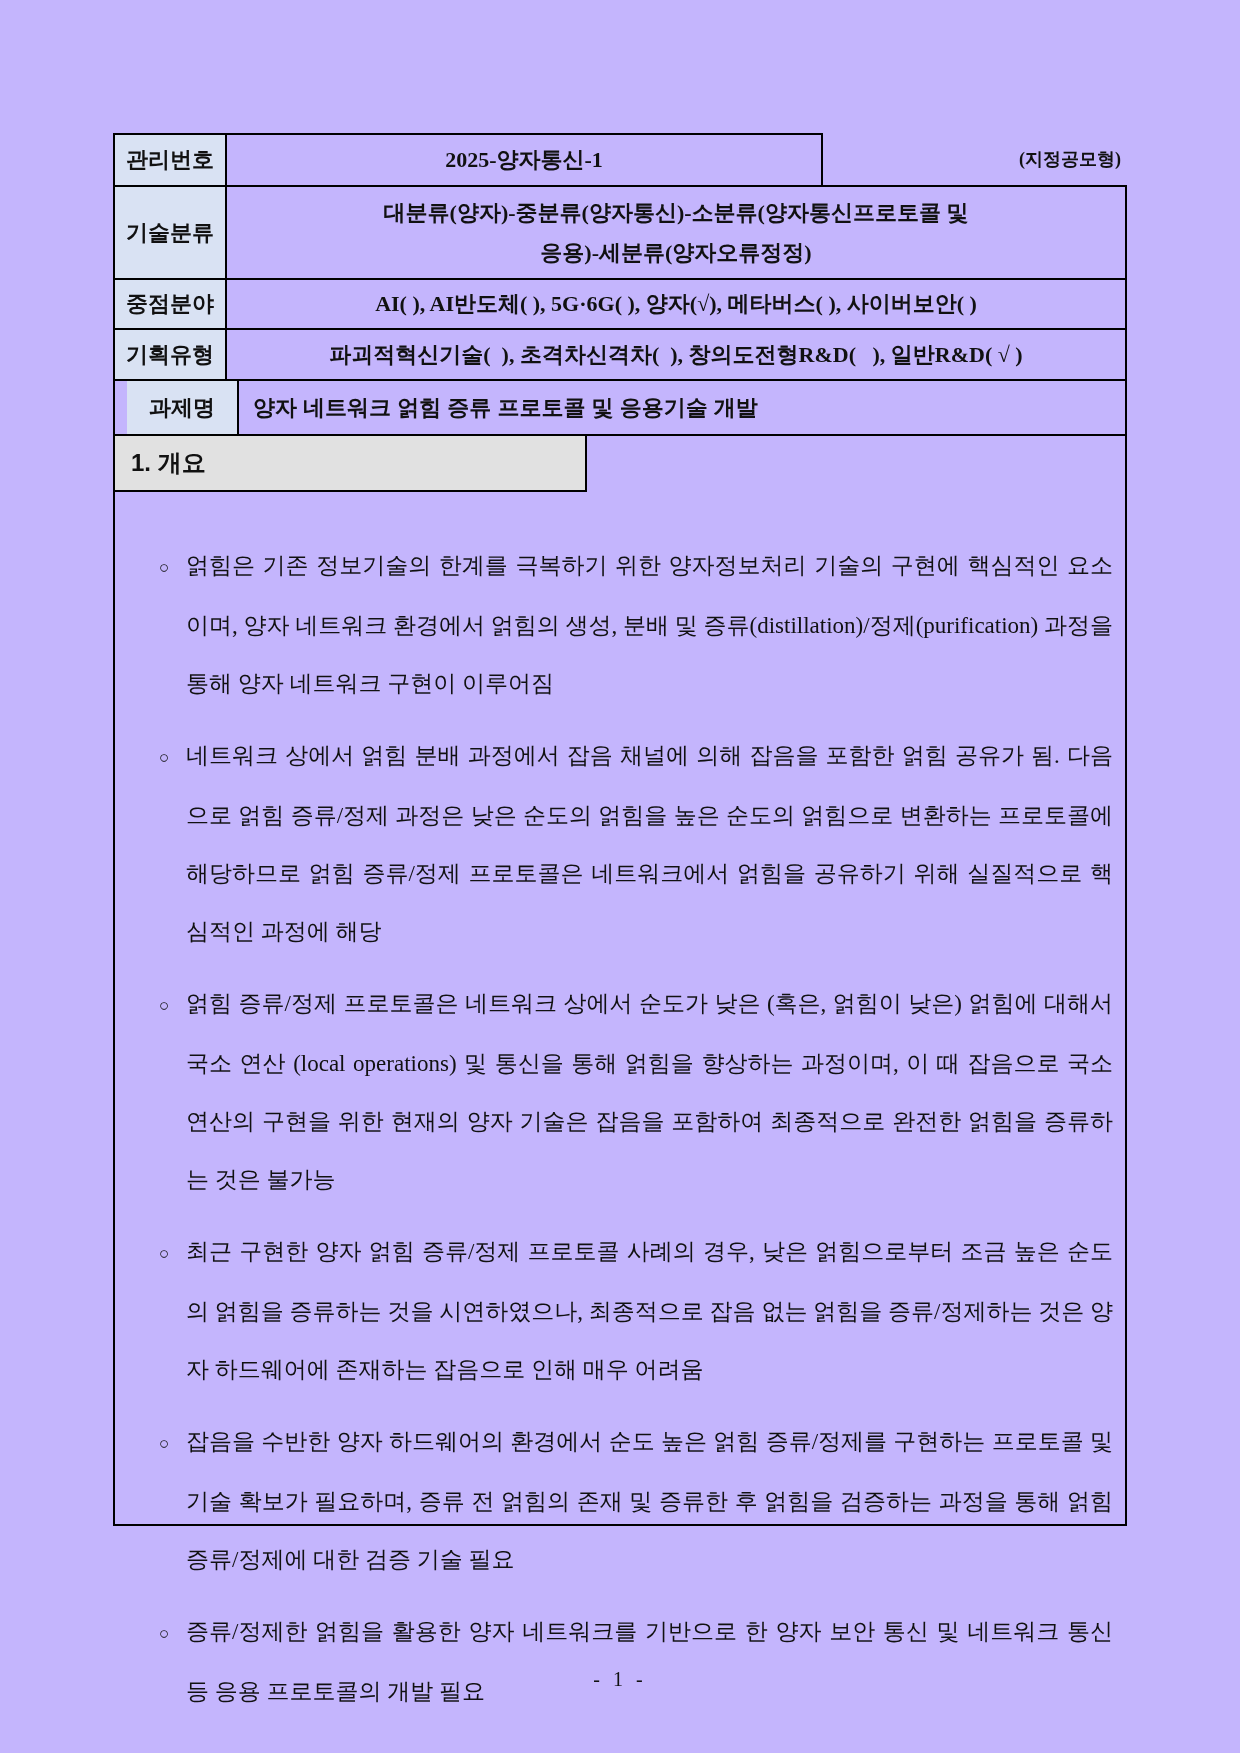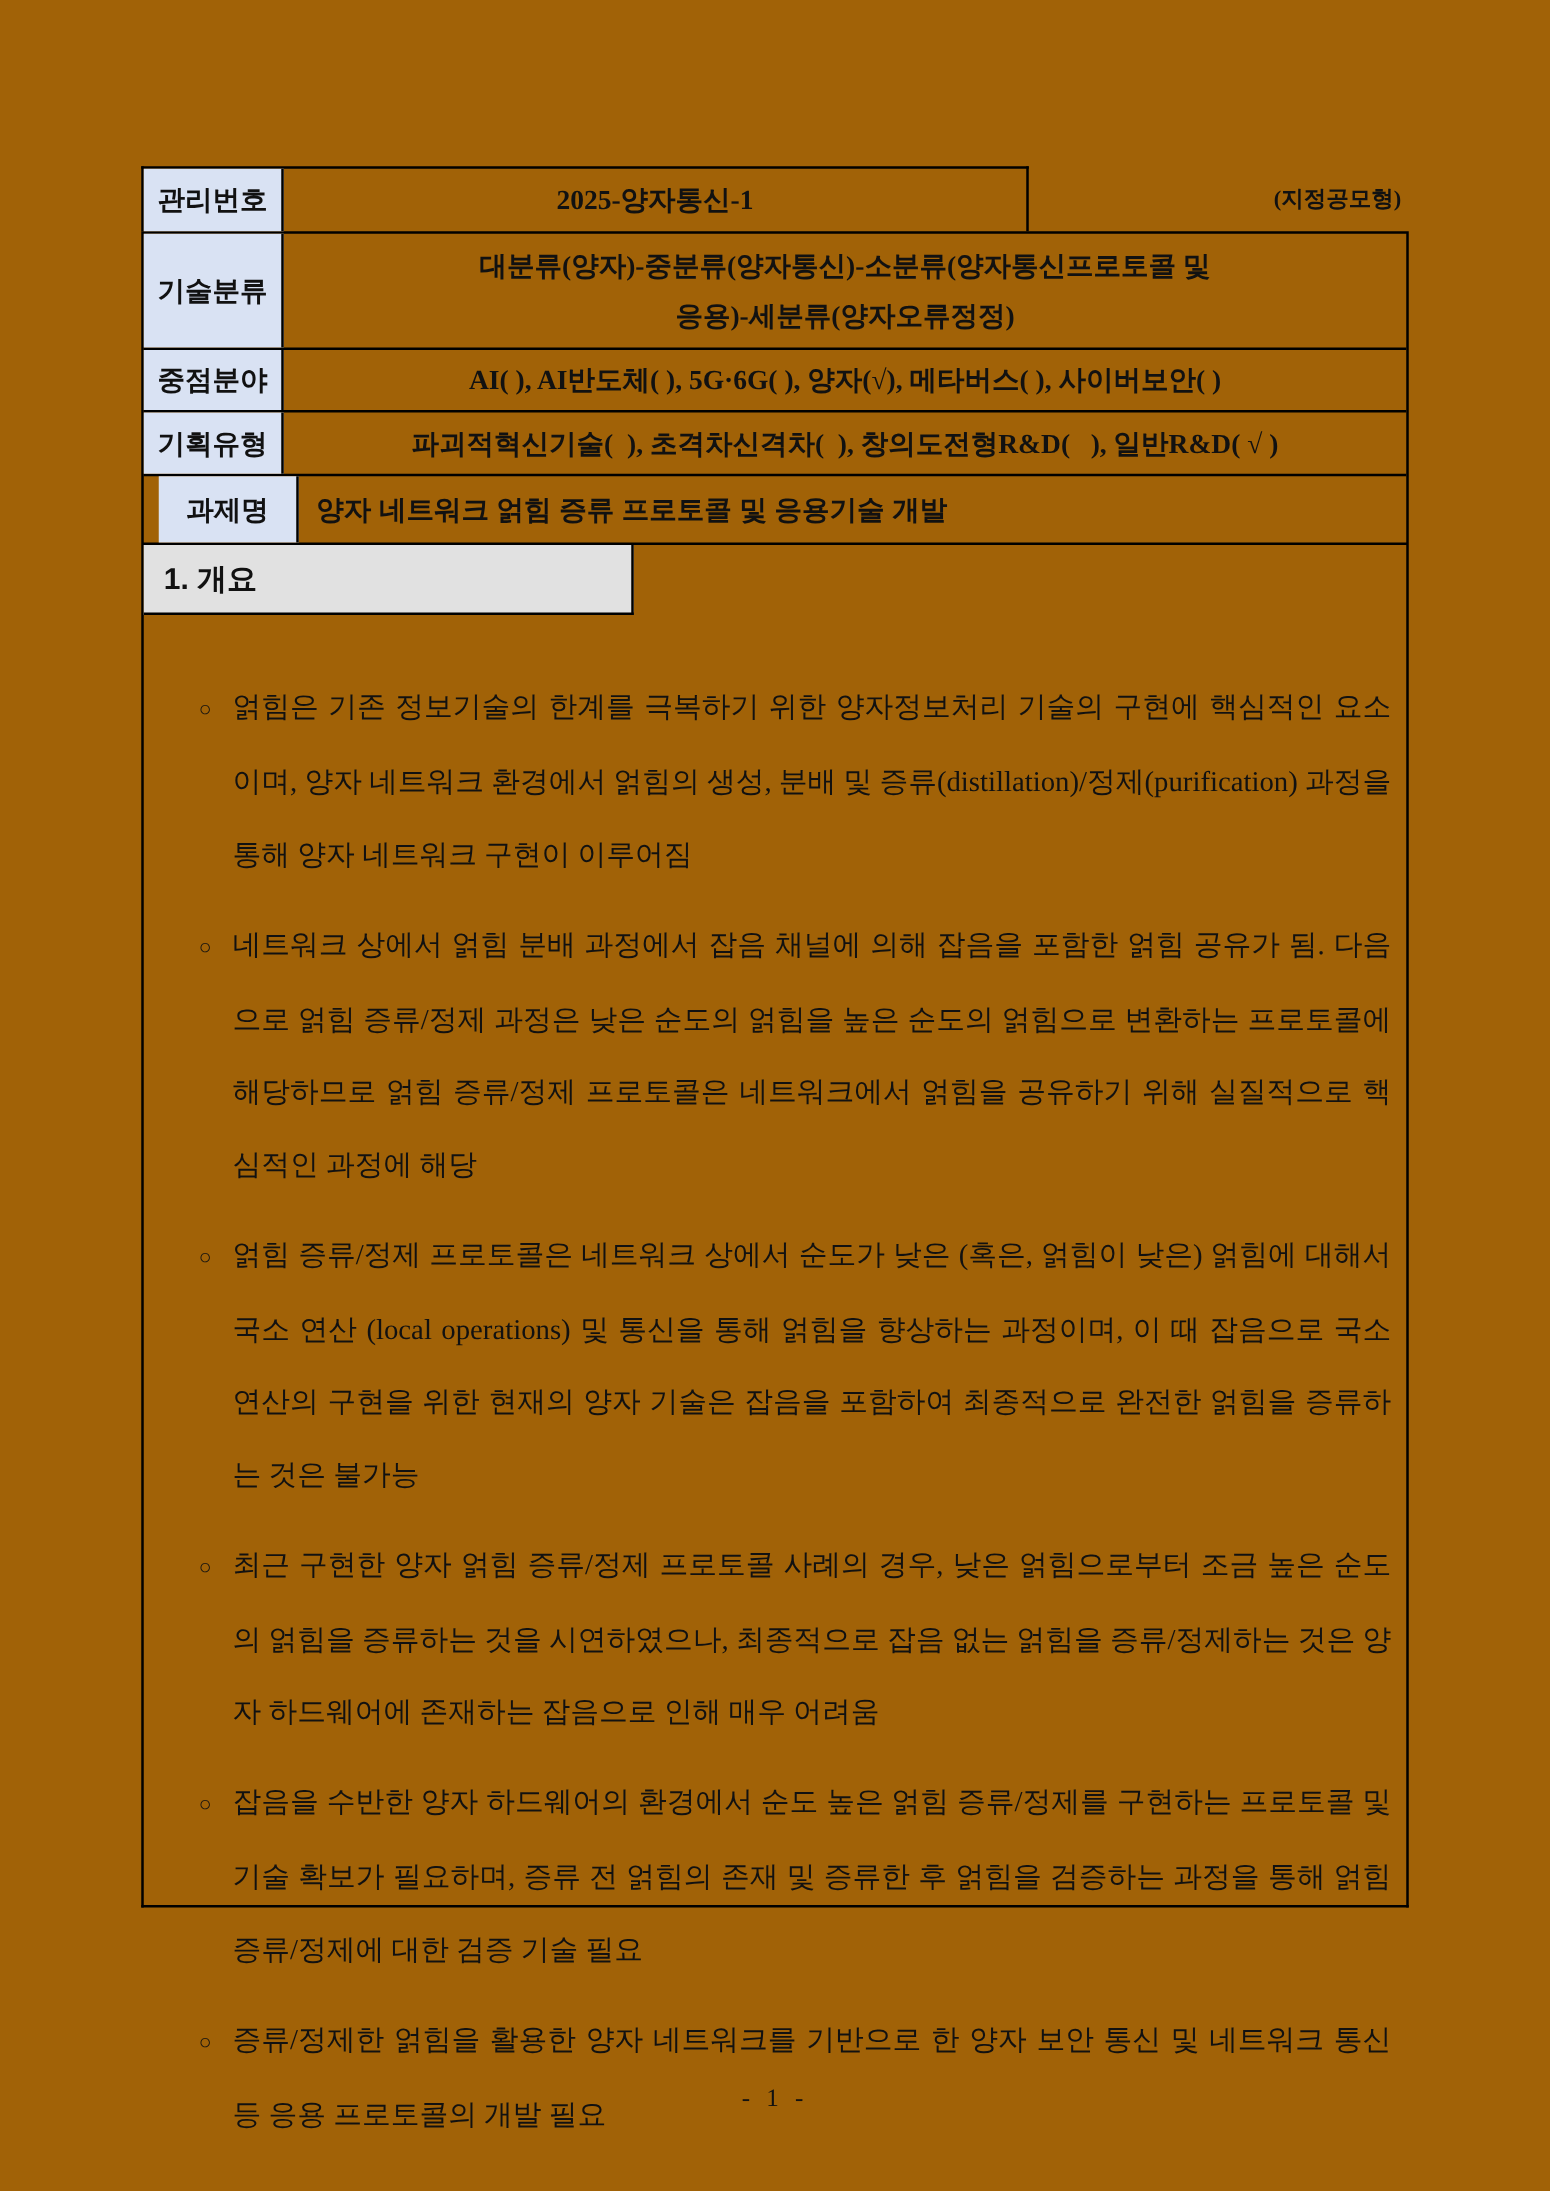--- a/index.html
+++ b/index.html
@@ -1,20 +1,20 @@
 <!DOCTYPE html>
 <html><head>
 <meta charset="utf-8">
 <style>
   * { margin:0; padding:0; box-sizing:border-box; }
   html,body { background:#ffffff; }
   .page {
     position:relative;
     width:1240px; height:1753px;
-    background:#a16207;
+    background:#c4b5fd;
     font-family:"Liberation Serif","DejaVu Serif",serif;
     color:#111;
     overflow:hidden;
   }
   .doc { position:absolute; left:113px; top:133px; width:1014px; }
 
   
   .row1 { display:flex; height:52px; }
   .mini-table {
     width:710px; display:flex;
@@ -50,21 +50,21 @@
     font-family:"Liberation Sans","DejaVu Sans",sans-serif;
     font-weight:bold; padding-left:14px !important;
   }
 
   
   .content-box {
     border:2px solid #000; border-top:none;
     height:1090px;
   }
   .section-header {
-    width:392px; height:56px;
+    width:472px; height:56px;
     background:#e1e1e1;
     border-right:2px solid #000; border-bottom:2px solid #000;
     display:flex; align-items:center;
     padding-left:16px;
     font-family:"Liberation Sans","DejaVu Sans",sans-serif;
     font-weight:bold; font-size:24px;
   }
   .bullets { padding:45px 12px 0 22px; }
   .bullets p {
     font-size:23px; line-height:58px;

